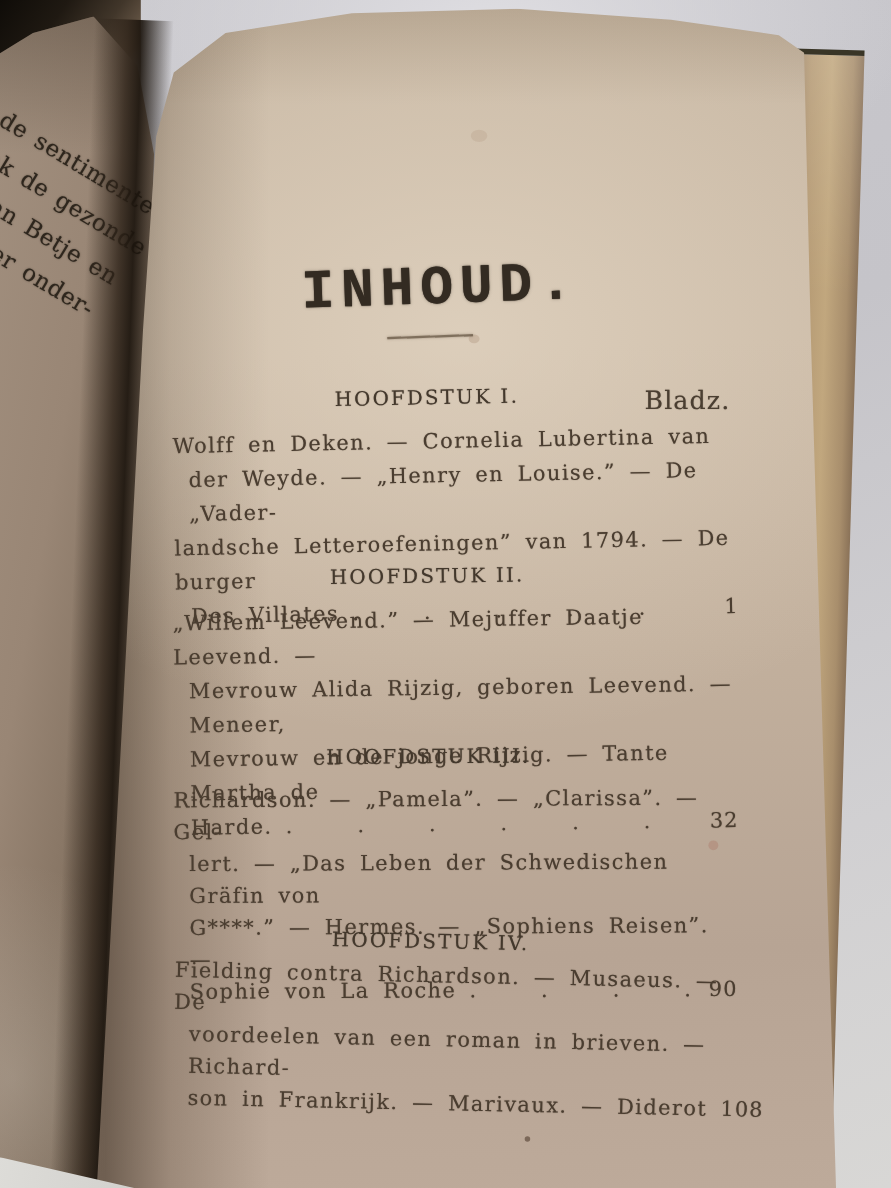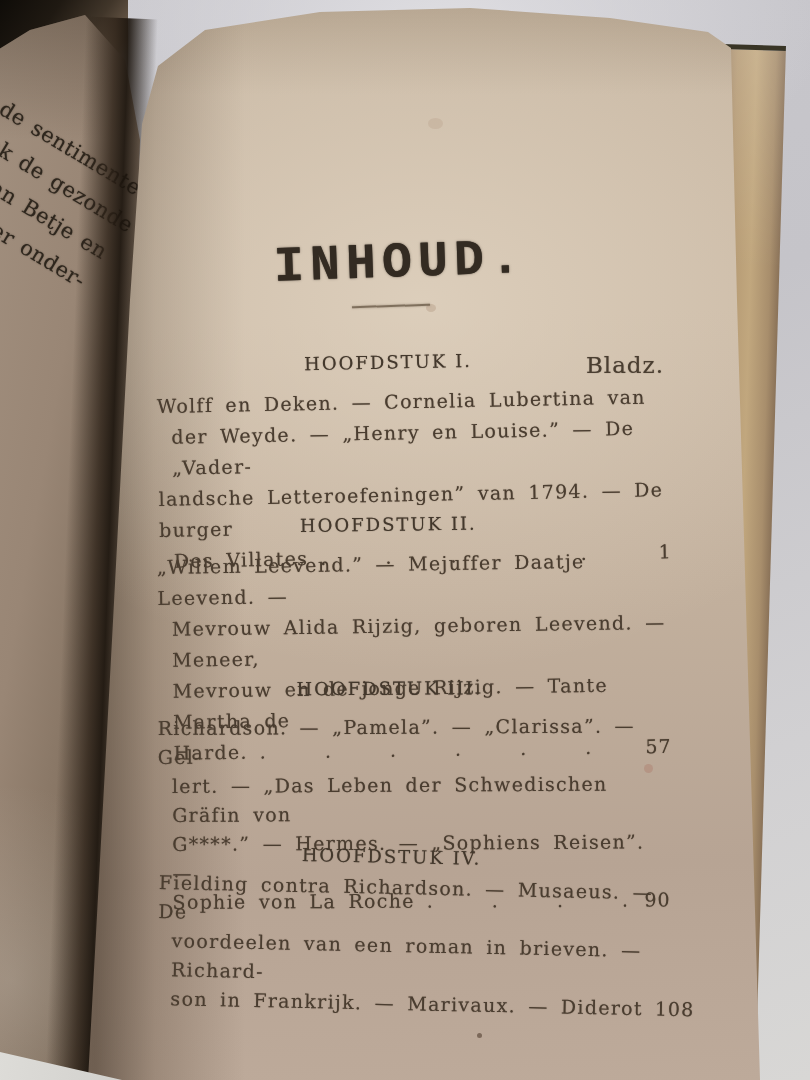--- a/index.html
+++ b/index.html
@@ -159,21 +159,21 @@
 
     <div class="chapter chapter-2">
       <div class="chapter-heading">HOOFDSTUK II.</div>
       <div class="chapter-body">
         <div>„Willem Leevend.” — Mejuffer Daatje Leevend. —</div>
         <div class="line-cont">Mevrouw Alida Rijzig, geboren Leevend. — Meneer,</div>
         <div class="line-cont">Mevrouw en de jonge Rijzig. — Tante Martha de</div>
         <div class="last-line">
           <span class="last-line-text">Harde.</span>
           <span class="leader-dots">. . . . . . . . . . . . . . . .</span>
-          <span class="page-number">57</span>
+          <span class="page-number">32</span>
         </div>
       </div>
     </div>
 
     <div class="chapter chapter-3">
       <div class="chapter-heading">HOOFDSTUK III.</div>
       <div class="chapter-body">
         <div>Richardson. — „Pamela”. — „Clarissa”. — Gel-</div>
         <div class="line-cont">lert. — „Das Leben der Schwedischen Gräfin von</div>
         <div class="line-cont">G****.” — Hermes. — „Sophiens Reisen”. —</div>

